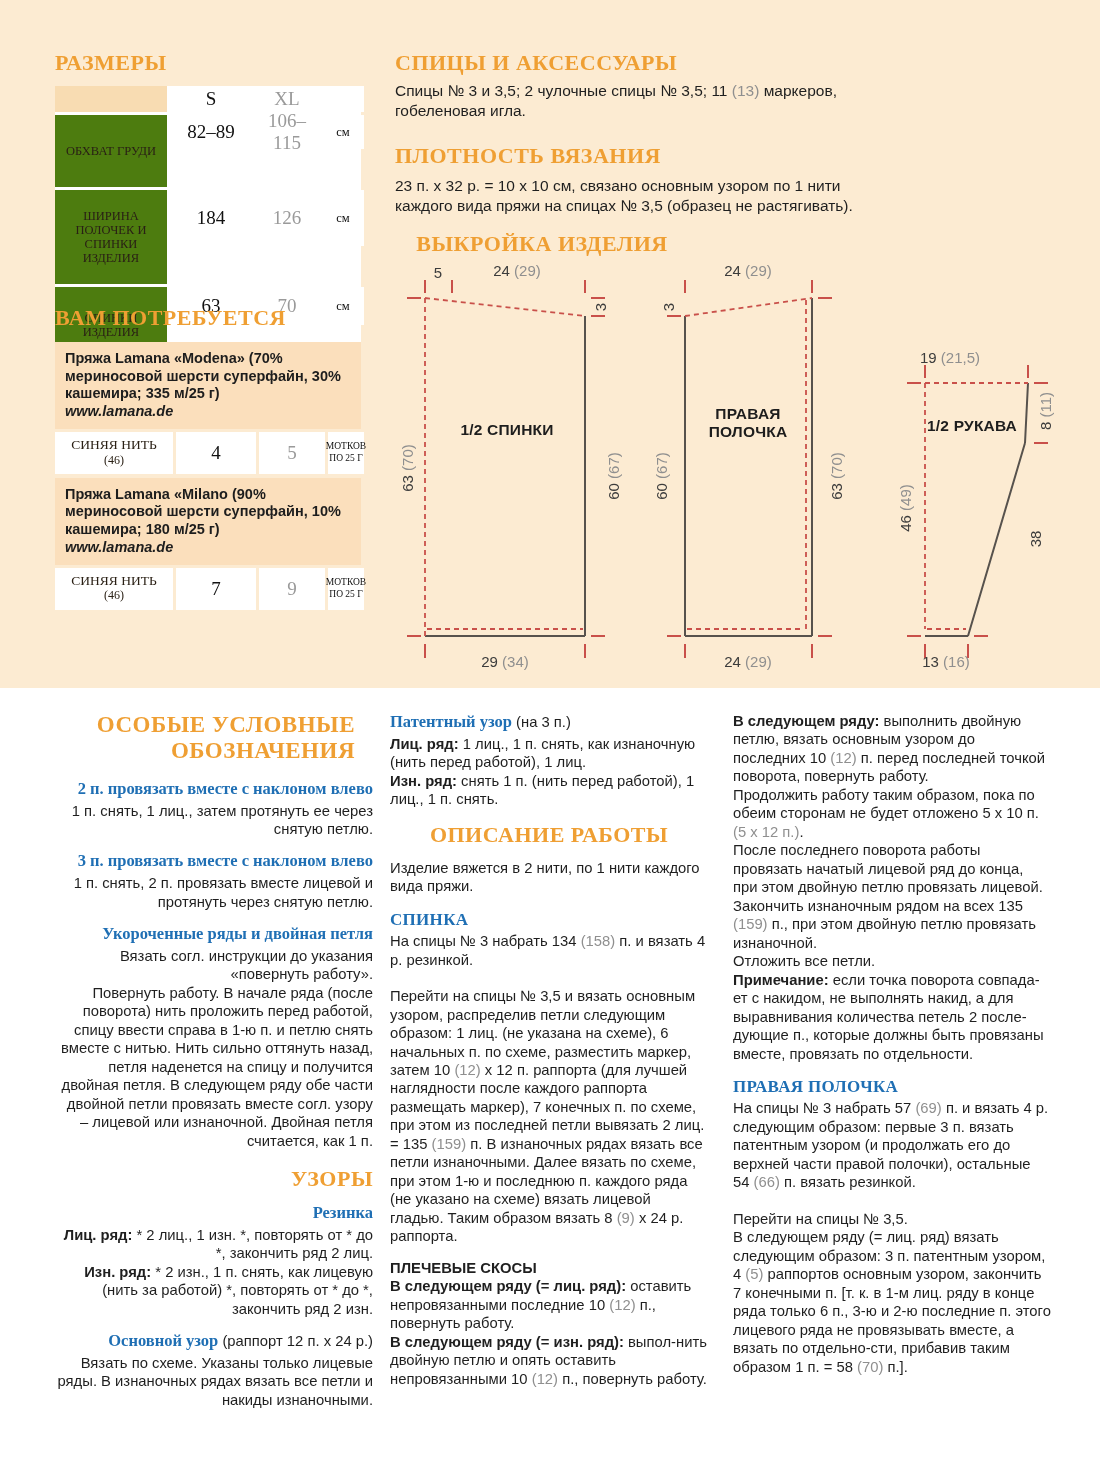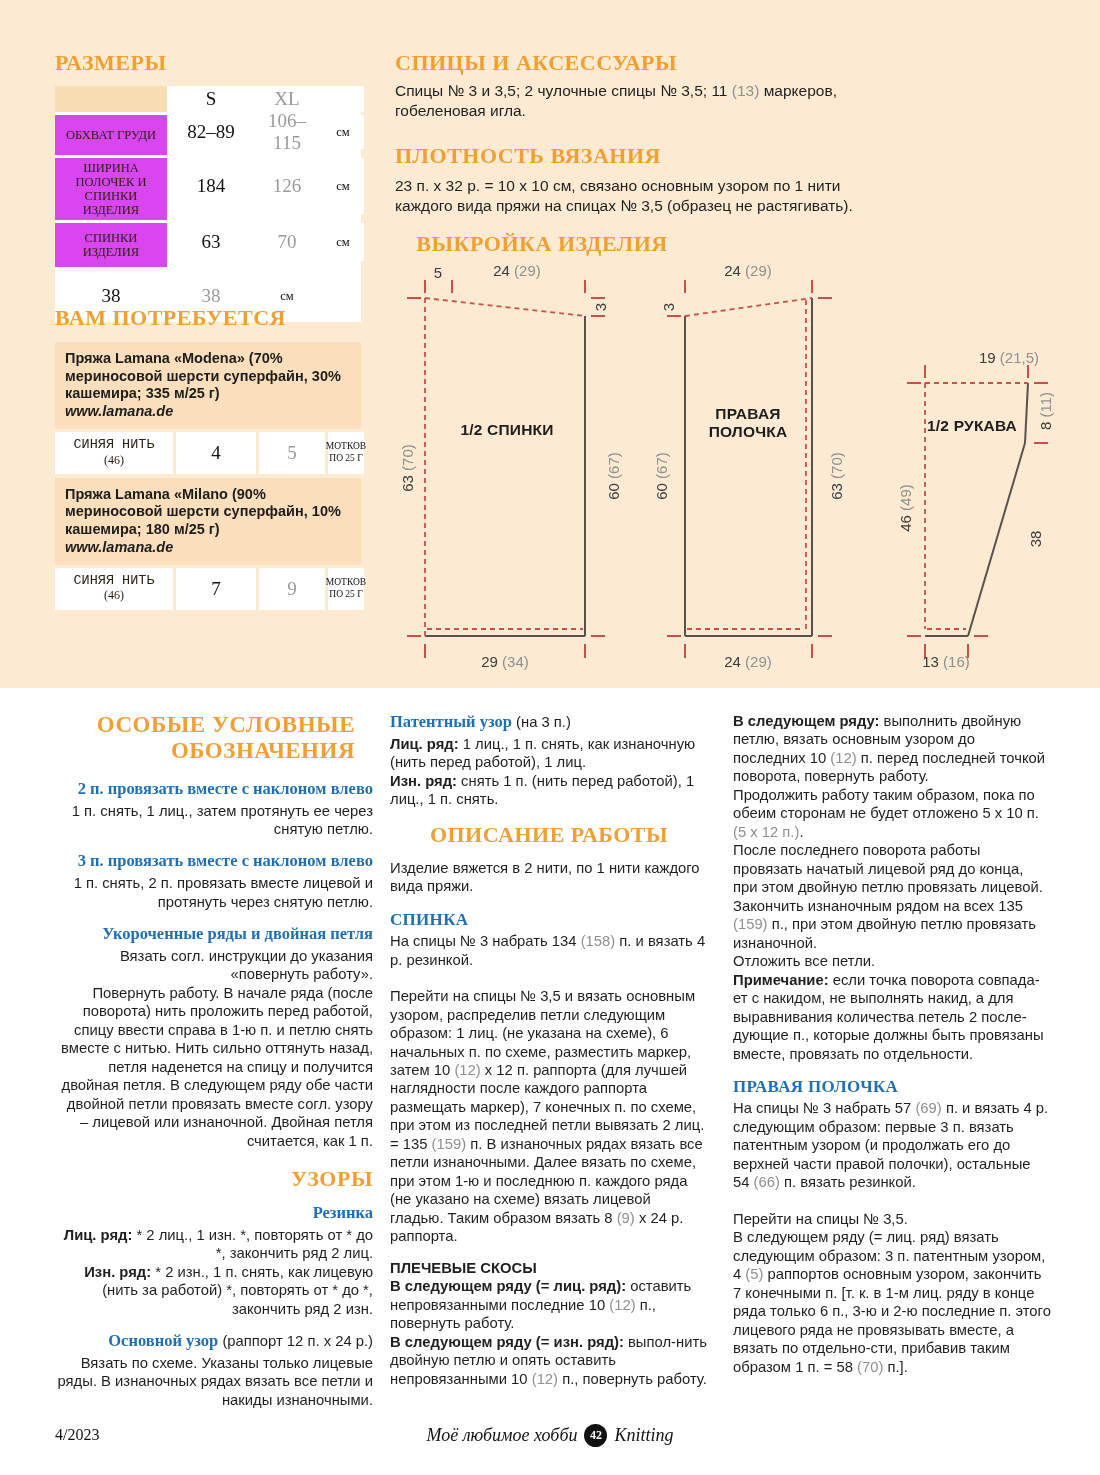--- a/index.html
+++ b/index.html
@@ -18,38 +18,38 @@
 
   
   .r-b{font-weight:700;}
   .r-g{color:#8f8f8f;}
   .r-bb{font-family:"Liberation Serif",serif;font-weight:700;color:#1f6fb4;font-size:16.5px;}
 
   
   .sizes-table{display:grid;grid-template-columns:112px 82px 64px 42px;gap:3px;
                background:#fff;width:306px;}
   .sizes-table .cell{display:flex;align-items:center;justify-content:center;text-align:center;}
-  .cell.lbl{background:#d946ef;font-family:"Liberation Serif",serif;font-size:12.5px;
-            line-height:1.12;color:#2a2015;padding:3px 2px;}
+  .cell.lbl{background:#4d7c0f;font-family:"Liberation Serif",serif;font-size:12.5px;
+            line-height:1.12;color:#2a2015;padding:19px 2px;}
   .cell.val{background:#fff;font-family:"Liberation Serif",serif;font-size:19px;color:#111;}
   .cell.val.gray{color:#9a9a9a;}
   .cell.unit{background:#fff;font-family:"Liberation Serif",serif;font-size:12.5px;color:#111;}
   .cell.head{background:#fff;font-family:"Liberation Serif",serif;font-size:19px;color:#111;}
   .cell.head.gray{color:#9a9a9a;}
   .cell.corner{background:#f8dcb2;}
   .row-h1{height:26px;} .row-h2{height:34px;} .row-h3{height:56px;} .row-h4{height:38px;} .row-h5{height:52px;}
 
   
   .yarn-panel{background:#fbdfbc;padding:8px 10px;font-size:14.5px;font-weight:700;
               line-height:1.22;color:#1d1d1d;}
   .yarn-url{font-style:italic;}
   .yarn-row{display:grid;grid-template-columns:118px 80px 66px 36px;gap:3px;margin:3px 0 4px 0;}
   .yarn-row .ycell{background:#fff;display:flex;flex-direction:column;align-items:center;
                    justify-content:center;height:42px;text-align:center;}
-  .ycolor{font-family:Liberation Mono, monospace;font-size:13.5px;line-height:1.1;color:#2a2015;}
+  .ycolor{font-family:Liberation Serif, serif;font-size:13.5px;line-height:1.1;color:#2a2015;}
   .ycode{font-family:"Liberation Serif",serif;font-size:12px;color:#2a2015;}
   .yqty{font-family:"Liberation Serif",serif;font-size:19px;color:#111;}
   .yqty.gray{color:#9a9a9a;}
   .yunit{font-family:"Liberation Serif",serif;font-size:9.5px;line-height:1.2;color:#111;}
 
   
   .body-text{font-size:15.5px;line-height:1.28;color:#1f1f1f;}
 
   
   .schematic{position:absolute;left:395px;top:258px;width:705px;height:420px;}
@@ -180,21 +180,21 @@
     <div class="slabel" style="left:353px;top:12px;"><span>24 </span><span class="r-g">(29)</span></div>
     <div class="slabel rot" style="left:273px;top:49px;">3</div>
     <div class="slabel rot" style="left:266px;top:218px;"><span>60 </span><span class="r-g">(67)</span></div>
     <div class="slabel rot" style="left:441px;top:218px;"><span>63 </span><span class="r-g">(70)</span></div>
     <div class="sname" style="left:353px;top:165px;">
       <div>ПРАВАЯ</div>
       <div>ПОЛОЧКА</div>
     </div>
     <div class="slabel" style="left:353px;top:403px;"><span>24 </span><span class="r-g">(29)</span></div>
 
-    <div class="slabel" style="left:614px;top:99px;"><span>19 </span><span class="r-g">(21,5)</span></div>
+    <div class="slabel" style="left:555px;top:99px;"><span>19 </span><span class="r-g">(21,5)</span></div>
     <div class="slabel rot" style="left:650px;top:153px;"><span>8 </span><span class="r-g">(11)</span></div>
     <div class="sname" style="left:577px;top:168px;">1/2 РУКАВА</div>
     <div class="slabel rot" style="left:510px;top:250px;"><span>46 </span><span class="r-g">(49)</span></div>
     <div class="slabel rot" style="left:640px;top:281px;">38</div>
     <div class="slabel" style="left:551px;top:403px;"><span>13 </span><span class="r-g">(16)</span></div>
   </div>
 
   <div class="col" style="left:55px;text-align:right;">
     <div class="h-orange big" style="margin-bottom:14px;width:300px;">ОСОБЫЕ УСЛОВНЫЕ ОБОЗНАЧЕНИЯ</div>
     <p class="tight"><span class="bh">2 п. провязать вместе с наклоном влево</span></p>
@@ -222,21 +222,13 @@
     <p><span class="r-b">В следующем ряду (= лиц. ряд): </span><span>оставить непровязанными последние 10 </span><span class="r-g">(12)</span><span> п., повернуть работу.</span><br><span class="r-b">В следующем ряду (= изн. ряд): </span><span>выпол-нить двойную петлю и опять оставить непровязанными 10 </span><span class="r-g">(12)</span><span> п., повернуть работу.</span></p>
   </div>
 
   <div class="col" style="left:733px;">
     <p><span class="r-b">В следующем ряду: </span><span>выполнить двойную петлю, вязать основным узором до последних 10 </span><span class="r-g">(12)</span><span> п. перед последней точкой поворота, повернуть работу.</span><br><span>Продолжить работу таким образом, пока по обеим сторонам не будет отложено 5 х 10 п. </span><span class="r-g">(5 х 12 п.</span><span class="r-g">)</span><span>.</span><br><span>После последнего поворота работы провязать начатый лицевой ряд до конца, при этом двойную петлю провязать лицевой.</span><br><span>Закончить изнаночным рядом на всех 135 </span><span class="r-g">(159)</span><span> п., при этом двойную петлю провязать изнаночной.</span><br><span>Отложить все петли.</span><br><span class="r-b">Примечание: </span><span>если точка поворота совпада-ет с накидом, не выполнять накид, а для выравнивания количества петель 2 после-дующие п., которые должны быть провязаны вместе, провязать по отдельности.</span></p>
     <div class="h-blue-caps">ПРАВАЯ ПОЛОЧКА</div>
     <p><span>На спицы № 3 набрать 57 </span><span class="r-g">(69)</span><span> п. и вязать 4 р. следующим образом: первые 3 п. вязать патентным узором (и продолжать его до верхней части правой полочки), остальные 54 </span><span class="r-g">(66)</span><span> п. вязать резинкой.</span></p>
     <p style="margin-top:18px;"><span>Перейти на спицы № 3,5.</span><br><span>В следующем ряду (= лиц. ряд) вязать следующим образом: 3 п. патентным узором, 4 </span><span class="r-g">(5)</span><span> раппортов основным узором, закончить 7 конечными п. [т. к. в 1-м лиц. ряду в конце ряда только 6 п., 3-ю и 2-ю последние п. этого лицевого ряда не провязывать вместе, а вязать по отдельно-сти, прибавив таким образом 1 п. = 58 </span><span class="r-g">(70)</span><span> п.].</span></p>
   </div>
 
-  <div class="footer">
-    <div class="issue">4/2023</div>
-    <div class="center">
-      <span class="mag-name">Моё любимое хобби</span>
-      <span class="page-badge">42</span>
-      <span class="brand-name">Knitting</span>
-    </div>
-  </div>
 </div>
 
 </body></html>

